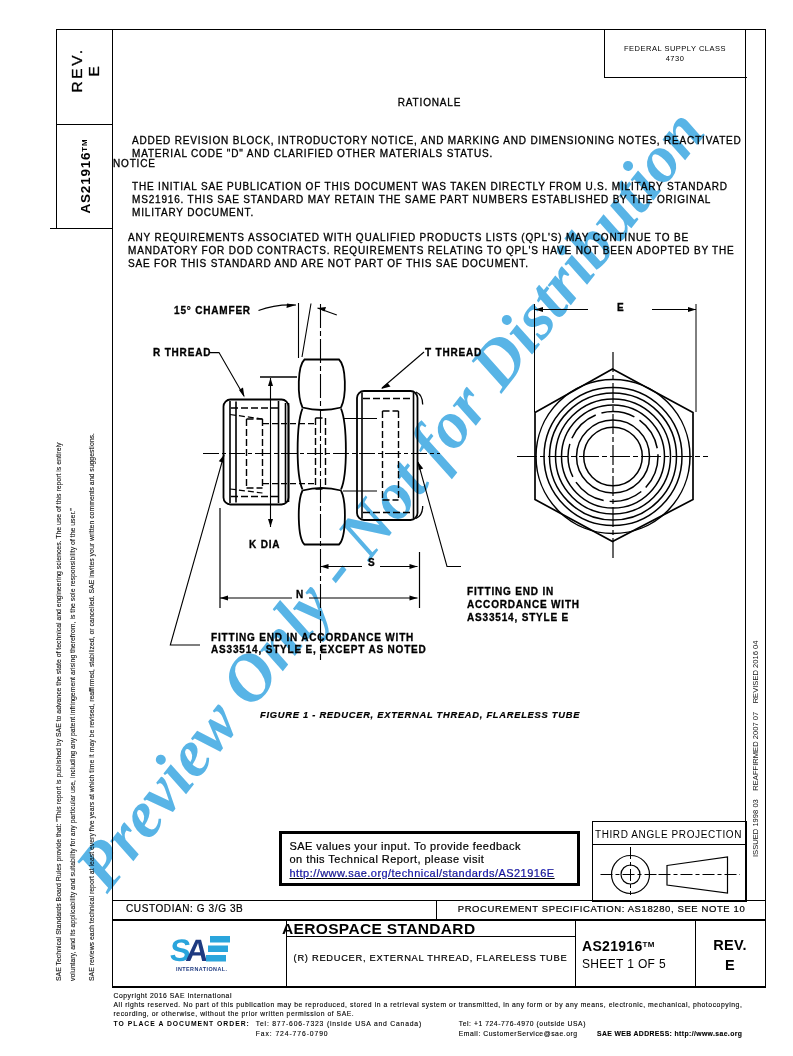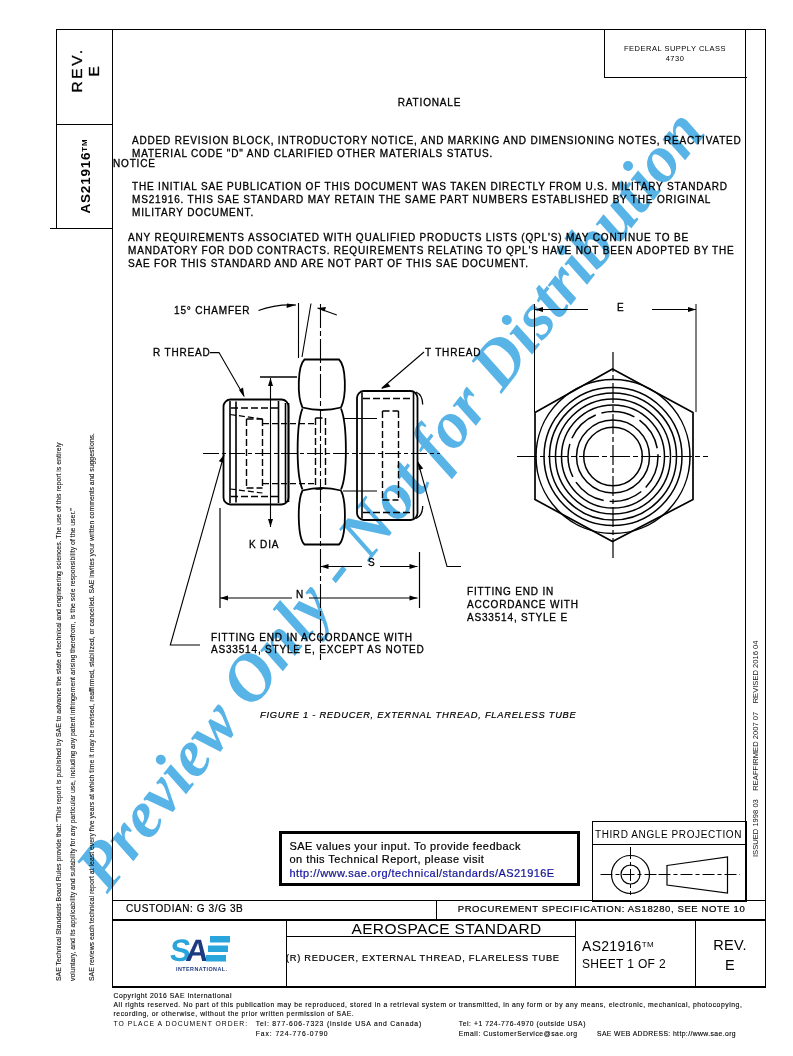--- a/index.html
+++ b/index.html
@@ -2,21 +2,21 @@
 <html><head>
 <meta charset="utf-8">
 <style>
 html,body{margin:0;padding:0}
 body{-webkit-font-smoothing:antialiased;width:793px;height:1056px;position:relative;background:#fff;font-family:"Liberation Sans",sans-serif;overflow:hidden}
 .a{position:absolute}
 .ln{position:absolute;background:#000}
 .t{position:absolute;color:#000;white-space:nowrap}
 .b9{font-size:10px;letter-spacing:0.82px;-webkit-text-stroke:0.3px #000}
 .tiny{font-size:6.8px;letter-spacing:0.55px;-webkit-text-stroke:0.12px #000}
-.bold{font-weight:normal}
+.bold{font-weight:bold}
 </style>
 </head>
 <body>
 
 <div class="a" id="wm" style="left:116px;top:835px;height:66px;line-height:66px;font-family:'Liberation Serif',serif;font-style:italic;font-weight:bold;font-size:66.5px;color:rgba(75,174,228,0.93);transform:rotate(-51.8deg);transform-origin:left bottom;white-space:nowrap">Preview Only - Not for Distribution</div>
 
 <div class="ln" style="left:56px;top:28.7px;width:710px;height:1.5px"></div>
 
 <div class="ln" style="left:56px;top:29px;width:1.4px;height:199px"></div>
 
@@ -174,21 +174,21 @@
 <div class="t b9 bold" style="left:617px;top:301.5px">E</div>
 
 <div class="t b9 bold" style="left:467px;top:586px;line-height:12.9px">FITTING END IN<br>ACCORDANCE WITH<br>AS33514, STYLE E</div>
 
 <div class="t b9 bold" style="left:211px;top:631.5px;line-height:12.9px">FITTING END IN ACCORDANCE WITH<br>AS33514, STYLE E, EXCEPT AS NOTED</div>
 
 <div class="t bold" style="left:260px;top:710px;font-size:9.3px;font-style:italic;letter-spacing:0.75px;-webkit-text-stroke:0.2px #000">FIGURE 1 - REDUCER, EXTERNAL THREAD, FLARELESS TUBE</div>
 
 <div class="a" style="left:279px;top:831px;width:295px;height:49px;border:3px solid #000"></div>
 
-<div class="t" style="left:289.5px;top:840px;font-size:11px;line-height:13.4px;letter-spacing:0.45px;-webkit-text-stroke:0.2px #000">SAE values your input. To provide feedback<br>on this Technical Report, please visit<br><span style="color:#1a1ae0;">http://www.sae.org/technical/standards/AS21916E</span></div>
+<div class="t" style="left:289.5px;top:840px;font-size:11px;line-height:13.4px;letter-spacing:0.45px;-webkit-text-stroke:0.2px #000">SAE values your input. To provide feedback<br>on this Technical Report, please visit<br><span style="color:#1a1ae0;text-decoration:underline">http://www.sae.org/technical/standards/AS21916E</span></div>
 
 <div class="a" style="left:592px;top:821px;width:153px;height:79px;border:1.3px solid #000"></div>
 
 <div class="ln" style="left:592px;top:844px;width:153px;height:1.3px"></div>
 
 <div class="t" style="left:592px;top:829px;width:153px;text-align:center;font-size:10px;letter-spacing:0.6px">THIRD ANGLE PROJECTION</div>
 
 <div class="ln" style="left:112px;top:899.8px;width:654px;height:1.5px"></div>
 
 <div class="ln" style="left:112px;top:919px;width:654px;height:1.5px"></div>
@@ -198,25 +198,25 @@
 <div class="t" style="left:126px;top:903.2px;font-size:10px;letter-spacing:0.6px;-webkit-text-stroke:0.2px #000">CUSTODIAN: G 3/G 3B</div>
 
 <div class="t" style="left:437px;top:903.2px;width:329px;text-align:center;font-size:9.5px;letter-spacing:0.6px;-webkit-text-stroke:0.2px #000">PROCUREMENT SPECIFICATION: AS18280, SEE NOTE 10</div>
 
 <div class="ln" style="left:286px;top:919px;width:1.4px;height:67px"></div>
 <div class="ln" style="left:575px;top:919px;width:1.4px;height:67px"></div>
 <div class="ln" style="left:695px;top:919px;width:1.4px;height:67px"></div>
 
 <div class="ln" style="left:286px;top:936px;width:289px;height:1.4px"></div>
 
-<div class="t bold" style="left:302px;top:921.5px;width:289px;text-align:center;font-size:15.5px;line-height:14px;letter-spacing:0.35px">AEROSPACE STANDARD</div>
-
-<div class="t" style="left:286px;top:953px;width:289px;font-size:9.3px;letter-spacing:0.72px;-webkit-text-stroke:0.2px #000">(R) REDUCER, EXTERNAL THREAD, FLARELESS TUBE</div>
-
-<div class="t" style="left:582px;top:935.5px;font-size:14px;line-height:17.5px;letter-spacing:0.3px"><span class="bold">AS21916<span style="font-size:8px;vertical-align:4px">TM</span></span><br><span style="font-size:12px;letter-spacing:0.35px">SHEET 1 OF 2</span></div>
+<div class="t bold" style="left:282px;top:921.5px;width:289px;text-align:left;font-size:15.5px;line-height:14px;letter-spacing:0.35px">AEROSPACE STANDARD</div>
+
+<div class="t" style="left:286px;top:953px;width:289px;text-align:center;font-size:9.3px;letter-spacing:0.72px;-webkit-text-stroke:0.2px #000">(R) REDUCER, EXTERNAL THREAD, FLARELESS TUBE</div>
+
+<div class="t" style="left:582px;top:935.5px;font-size:14px;line-height:17.5px;letter-spacing:0.3px"><span class="bold">AS21916<span style="font-size:8px;vertical-align:4px">TM</span></span><br><span style="font-size:12px;letter-spacing:0.35px">SHEET 1 OF 5</span></div>
 
 <div class="t bold" style="left:695px;top:936px;width:70px;text-align:center;font-size:14.5px;line-height:19.5px;letter-spacing:0.3px">REV.<br>E</div>
 
 <svg class="a" style="left:168px;top:933px" width="70" height="45" viewBox="0 0 70 45">
 <text x="4" y="28" font-family="Liberation Sans" font-weight="bold" font-size="31" fill="#2aa5dc" transform="skewX(-6)">S</text>
 <text x="20" y="28" font-family="Liberation Sans" font-weight="bold" font-size="31" fill="#1e3a80" transform="skewX(-6)">A</text>
 <rect x="42" y="3" width="20" height="6.5" fill="#2aa5dc"></rect>
 <rect x="40" y="12.5" width="20" height="6.5" fill="#2aa5dc"></rect>
 <rect x="38" y="22" width="20" height="6.5" fill="#2aa5dc"></rect>
 <text x="8" y="37.5" font-family="Liberation Sans" font-weight="bold" font-size="5.4" fill="#1e3a80" letter-spacing="0.45">INTERNATIONAL.</text>

